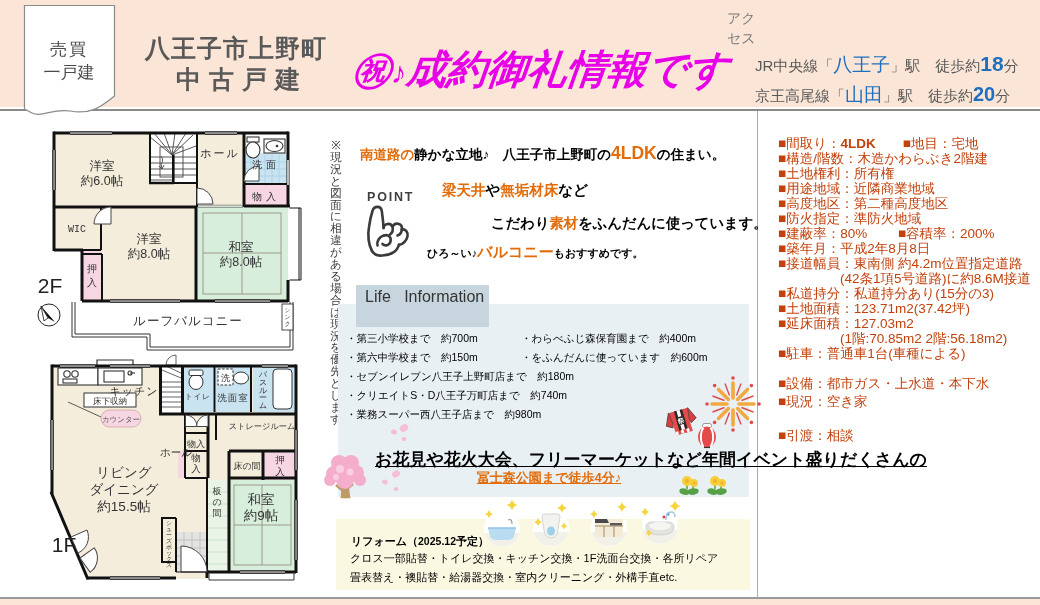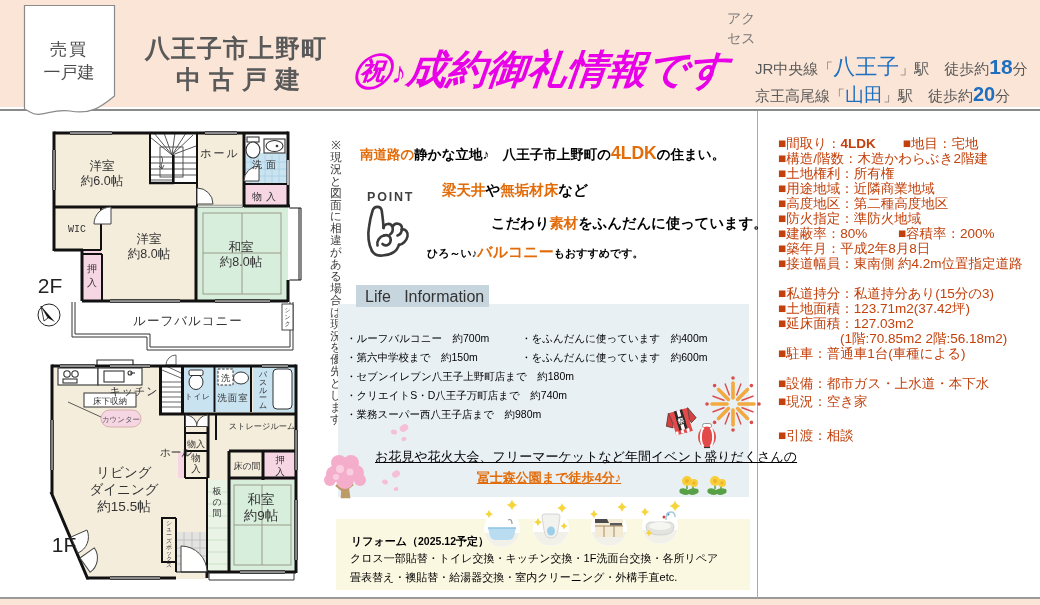--- a/index.html
+++ b/index.html
@@ -21,35 +21,35 @@
 <text x="47" y="52" font-size="17" fill="#4a4a4a" text-anchor="middle" style="letter-spacing:2px">売買</text>
 <text x="47" y="75" font-size="17" fill="#4a4a4a" text-anchor="middle">一戸建</text>
 </svg>
 
 <div class="abs" style="left:145px;top:32px;width:260px;font-size:25px;color:#595959;font-weight:bold;letter-spacing:1px;">八王子市上野町</div>
 <div class="abs" style="left:176px;top:63px;width:260px;font-size:25px;color:#595959;font-weight:bold;letter-spacing:8px;">中古戸建</div>
 
 <div class="abs" style="left:352px;top:42px;font-size:40px;color:#E800E8;font-weight:bold;font-style:italic;transform:skewX(-6deg);white-space:nowrap;">㊗<span style="font-size:30px;">♪</span>成約御礼情報です</div>
 
 <div class="abs" style="left:727px;top:8px;font-size:14px;color:#7a7a7a;line-height:20px;">アク<br>セス</div>
-<div class="abs" style="left:755px;top:52px;width:272px;font-size:15px;color:#595959;text-align:left;white-space:nowrap;">JR中央線「<span class="bl" style="font-size:22px;text-align:center;">八王子</span>」駅　徒歩約<span class="bl" style="font-size:21px;font-weight:bold;">18</span>分</div>
+<div class="abs" style="left:755px;top:52px;width:272px;font-size:15px;color:#595959;text-align:left;white-space:nowrap;">JR中央線「<span class="bl" style="font-size:19px;text-align:center;">八王子</span>」駅　徒歩約<span class="bl" style="font-size:21px;font-weight:bold;">18</span>分</div>
 <div class="abs" style="left:755px;top:82px;width:272px;font-size:15px;color:#595959;white-space:nowrap;">京王高尾線「<span class="bl" style="font-size:19px;">山田</span>」駅　徒歩約<span class="bl" style="font-size:20px;font-weight:bold;">20</span>分</div>
 
 <div class="abs" style="left:757px;top:111px;width:1px;height:487px;background:#aaaaaa;"></div>
 <div class="abs" style="left:778px;top:136px;width:255px;font-size:13.5px;color:#c2410c;line-height:15px;white-space:nowrap;">
 ■間取り：<b>4LDK</b>　　■地目：宅地<br>
 ■構造/階数：木造かわらぶき2階建<br>
 ■土地権利：所有権<br>
 ■用途地域：近隣商業地域<br>
 ■高度地区：第二種高度地区<br>
 ■防火指定：準防火地域<br>
 ■建蔽率：80%　　 ■容積率：200%<br>
 ■築年月：平成2年8月8日<br>
 ■接道幅員：東南側 約4.2m位置指定道路<br>
-<br>
+<span style="margin-left:62px;">(42条1項5号道路)に約8.6M接道</span><br>
 ■私道持分：私道持分あり(15分の3)<br>
 ■土地面積：123.71m2(37.42坪)<br>
 ■延床面積：127.03m2<br>
 <span style="margin-left:62px;">(1階:70.85m2 2階:56.18m2)</span><br>
 ■駐車：普通車1台(車種による)<br>
 <br>
 ■設備：都市ガス・上水道・本下水<br>
 <span style="display:inline-block;margin-top:3px;">■現況：空き家</span><br>
 <span style="display:inline-block;margin-top:19px;">■引渡：相談</span>
 </div>
@@ -69,31 +69,31 @@
 <path d="M20 34.5 C15.5 35.5,12.5 40,13.5 44.5"></path>
 <path d="M20 34.5 C24.5 33,27.5 36.5,26.5 40.5 C25.5 44.5,21 45.5,18.5 43"></path>
 </g>
 </svg>
 
 <div class="abs" style="left:442px;top:181px;font-size:14.5px;font-weight:bold;white-space:nowrap;"><span class="or">梁天井</span>や<span class="or">無垢材床</span>など</div>
 <div class="abs" style="left:491px;top:214px;font-size:14.3px;font-weight:bold;white-space:nowrap;">こだわり<span class="or">素材</span>をふんだんに使っています。</div>
 <div class="abs" style="left:427px;top:243px;font-size:11px;font-weight:bold;white-space:nowrap;">ひろ～い♪<span class="or" style="font-size:15px;">バルコニー</span>もおすすめです。</div>
 
 <div class="abs" style="left:338px;top:304px;width:411px;height:193px;background:#E9F0F4;"></div>
-<div class="abs" style="left:356px;top:285px;width:133px;height:22px;background:#C7D5DE;font-size:16px;color:#333;">
+<div class="abs" style="left:356px;top:285px;width:133px;height:42px;background:#C7D5DE;font-size:16px;color:#333;">
     <span style="position:absolute;left:9px;top:3px;">Life&nbsp;&nbsp;&nbsp;Information</span>
   </div>
-<div class="abs" style="left:346px;top:332px;font-size:10.5px;color:#000;white-space:nowrap;">・ルーフバルコニー　約700m</div>
-<div class="abs" style="left:521px;top:332px;font-size:10.5px;color:#000;white-space:nowrap;">・をふんだんに使っています　約400m</div>
+<div class="abs" style="left:346px;top:332px;font-size:10.5px;color:#000;white-space:nowrap;">・第三小学校まで　約700m</div>
+<div class="abs" style="left:521px;top:332px;font-size:10.5px;color:#000;white-space:nowrap;">・わらべふじ森保育園まで　約400m</div>
 <div class="abs" style="left:346px;top:351px;font-size:10.5px;color:#000;white-space:nowrap;">・第六中学校まで　約150m</div>
 <div class="abs" style="left:521px;top:351px;font-size:10.5px;color:#000;white-space:nowrap;">・をふんだんに使っています　約600m</div>
 <div class="abs" style="left:346px;top:370px;font-size:10.5px;color:#000;white-space:nowrap;">・セブンイレブン八王子上野町店まで　約180m</div>
 <div class="abs" style="left:346px;top:389px;font-size:10.5px;color:#000;white-space:nowrap;">・クリエイトS・D八王子万町店まで　約740m</div>
 <div class="abs" style="left:346px;top:408px;font-size:10.5px;color:#000;white-space:nowrap;">・業務スーパー西八王子店まで　約980m</div>
-<div class="abs" style="left:375px;top:448px;font-size:13px;color:#000;text-decoration:underline;white-space:nowrap;">お花見や花火大会、フリーマーケットなど年間イベント盛りだくさんの</div>
+<div class="abs" style="left:375px;top:448px;font-size:17px;color:#000;text-decoration:underline;white-space:nowrap;font-weight:bold;">お花見や花火大会、フリーマーケットなど年間イベント盛りだくさんの</div>
 <div class="abs" style="left:376px;top:469px;width:346px;text-align:center;font-size:13px;font-weight:bold;"><span class="or" style="text-decoration:underline;margin-top:22px;">冨士森公園まで徒歩4分♪</span></div>
 
 <div class="abs" style="left:336px;top:519px;width:414px;height:71px;background:#FBF8E2;"></div>
 <div class="abs" style="left:351px;top:534px;font-size:11px;font-weight:bold;white-space:nowrap;z-index:5;">リフォーム（<span style="font-size:10.5px;">2025.12</span>予定）</div>
 <div class="abs" style="left:350px;top:551px;font-size:11px;white-space:nowrap;z-index:5;">クロス一部貼替・トイレ交換・キッチン交換・1F洗面台交換・各所リペア</div>
 <div class="abs" style="left:350px;top:570px;font-size:11px;white-space:nowrap;z-index:5;">畳表替え・襖貼替・給湯器交換・室内クリーニング・外構手直etc.</div>
 
 <svg id="plan" class="abs" style="left:28px;top:118px;" width="312" height="484" viewBox="28 118 312 484" fill="none">
 
 <g>

